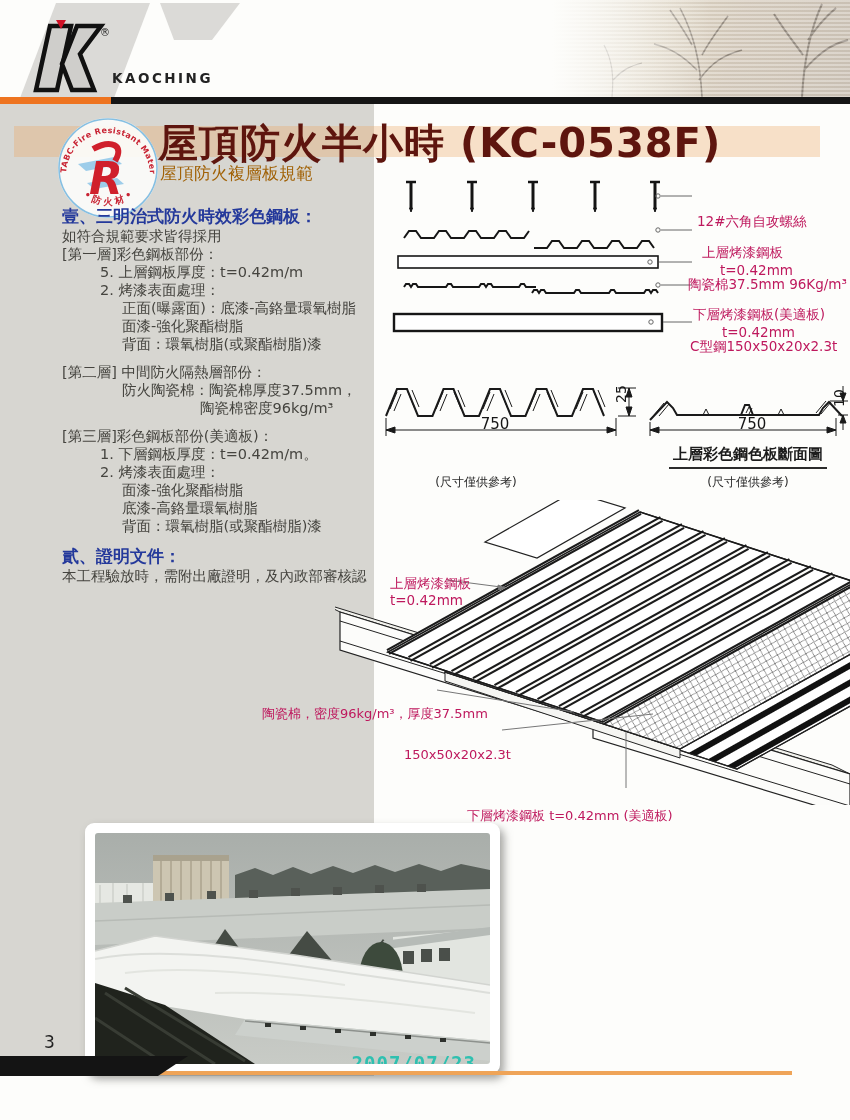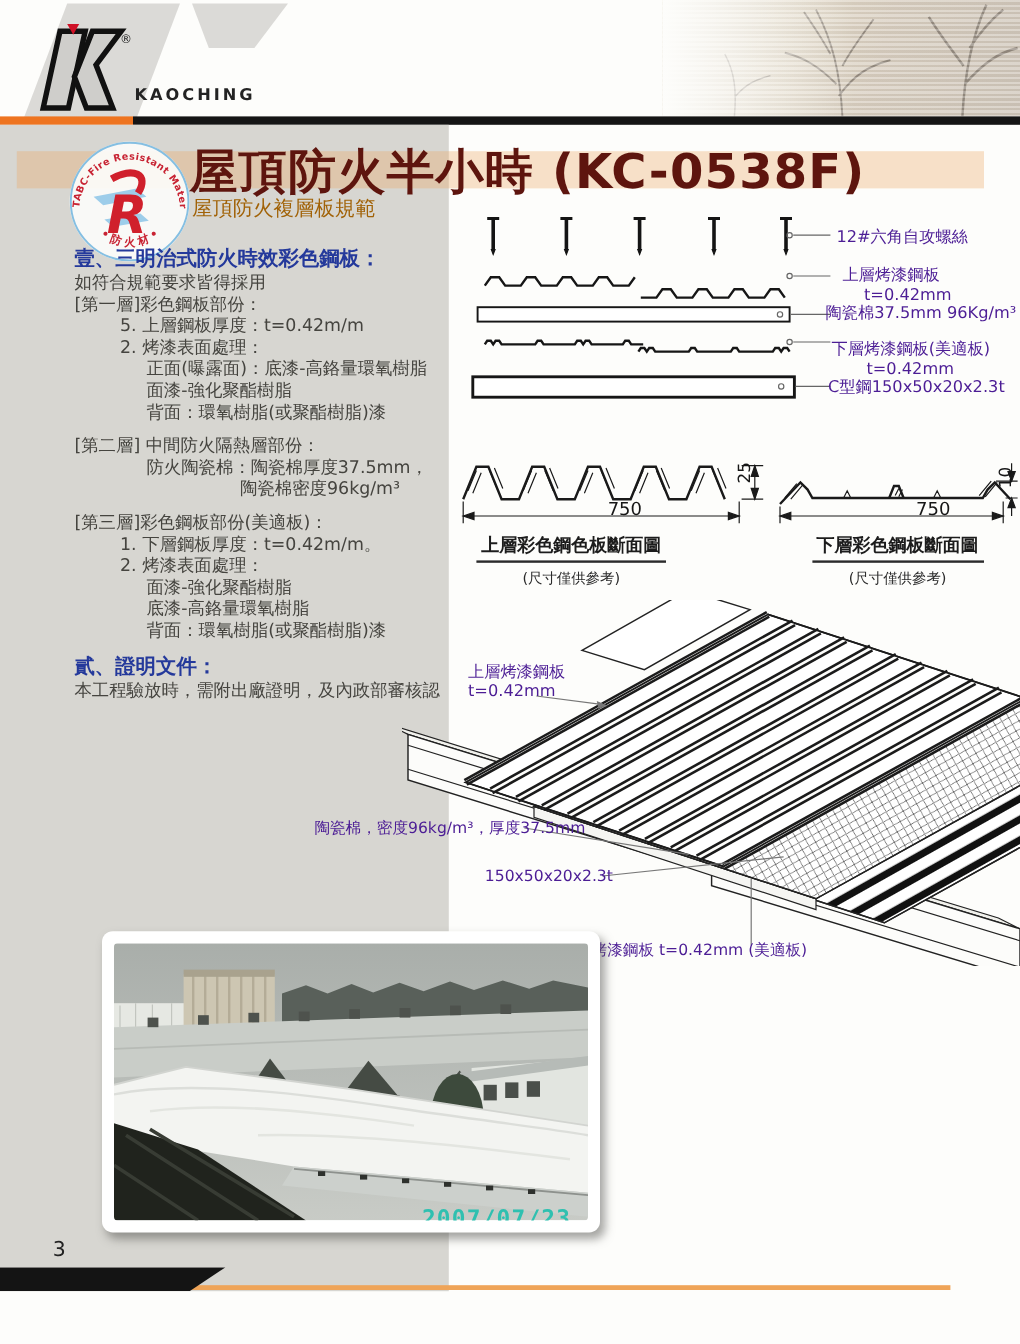--- a/index.html
+++ b/index.html
@@ -21,28 +21,28 @@
   #main-title{left:158px;top:116px;font-size:40px;font-weight:bold;color:#5e150e;letter-spacing:1px;}
   #sub-title{left:160px;top:162px;font-size:17px;color:#a16207;}
   
   #spec{left:62px;top:205px;width:312px;font-size:14.5px;line-height:18px;color:#45443f;}
   #spec .h1{color:#24399b;font-weight:bold;font-size:17px;line-height:22px;}
   #spec .b1{padding-left:38px;}
   #spec .b2{padding-left:60px;}
   #spec .b3{padding-left:138px;}
   #spec .gap{height:10px;}
   
-  .dlabel{font-size:13.5px;color:#4c1d95;white-space:nowrap;}
+  .dlabel{font-size:13.5px;color:#be185d;white-space:nowrap;margin-top:24px;}
   .stitle{font-size:15px;font-weight:bold;color:#1c1c1c;text-align:center;}
   .stitle span{display:inline-block;border-bottom:2.5px solid #2b2b2b;padding:0 4px 3px;}
   .snote{font-size:12px;color:#2a2a2a;text-align:center;}
-  .dim{font-size:15px;color:#171717;text-align:right;}
+  .dim{font-size:15px;color:#171717;text-align:center;}
   .dimv{font-size:14px;color:#171717;transform:rotate(-90deg);transform-origin:center;}
   
-  #photo-frame{left:85px;top:776px;width:415px;height:251px;background:#fff;border-radius:9px;
+  #photo-frame{left:85px;top:823px;width:415px;height:251px;background:#fff;border-radius:9px;
     box-shadow:4px 5px 8px rgba(90,90,85,.55);padding:0;}
   #photo-inner{position:absolute;left:10px;top:10px;width:395px;height:231px;overflow:hidden;border-radius:3px;}
   #timestamp{position:absolute;right:14px;bottom:-10px;color:#2fc0b0;font-weight:bold;
     font-size:19px;letter-spacing:1px;font-family:"DejaVu Sans Mono","Liberation Mono",monospace;}
   
   #footer-shape{left:0;top:1056px;width:188px;height:20px;background:#141414;
     clip-path:polygon(0 0,100% 0,84% 100%,0 100%);}
   #footer-line{left:60px;top:1071px;width:732px;height:4px;background:#efa458;}
   #page-num{left:44px;top:1032px;font-size:17px;color:#222;}
   svg text{font-family:"DejaVu Sans","Liberation Sans",sans-serif;}
@@ -230,25 +230,23 @@
         <line x1="465" y1="28" x2="465" y2="43"></line>
           <line x1="465" y1="57" x2="465" y2="72"></line>
         <path d="M465,43 l-3,-8 h6 z M465,57 l-3,8 h6 z" fill="#1a1a1a"></path>
       </g>
     </g>
   </svg>
   <div class="abs dim" style="left:455px;top:415px;width:80px">750</div>
   <div class="abs dimv" style="left:612px;top:386px">25</div>
   <div class="abs dim" style="left:712px;top:415px;width:80px">750</div>
   <div class="abs dimv" style="left:830px;top:390px">10</div>
-  <div class="abs stitle" style="left:388px;top:445px;width:176px">
-    <span>上層彩色鋼色板斷面圖</span></div>
   <div class="abs snote" style="left:388px;top:474px;width:176px">(尺寸僅供參考)</div>
   <div class="abs stitle" style="left:668px;top:445px;width:160px">
-    <span>下層彩色鋼板斷面圖</span></div>
+    <span>上層彩色鋼色板斷面圖</span></div>
   <div class="abs snote" style="left:668px;top:474px;width:160px">(尺寸僅供參考)</div>
 
   <svg class="abs" style="left:335px;top:500px" width="515" height="305" viewBox="0 0 515 305">
     <defs>
       <pattern id="xhatch" width="9" height="9" patternUnits="userSpaceOnUse" patternTransform="rotate(16)">
         <path d="M0,0 L9,9 M9,0 L0,9" stroke="#555" stroke-width="0.7" fill="none"></path>
       </pattern>
       <pattern id="stripes" width="40" height="15" patternUnits="userSpaceOnUse" patternTransform="rotate(-29.4)">
         <rect x="0" y="4" width="40" height="6" fill="#111"></rect>
       </pattern>

